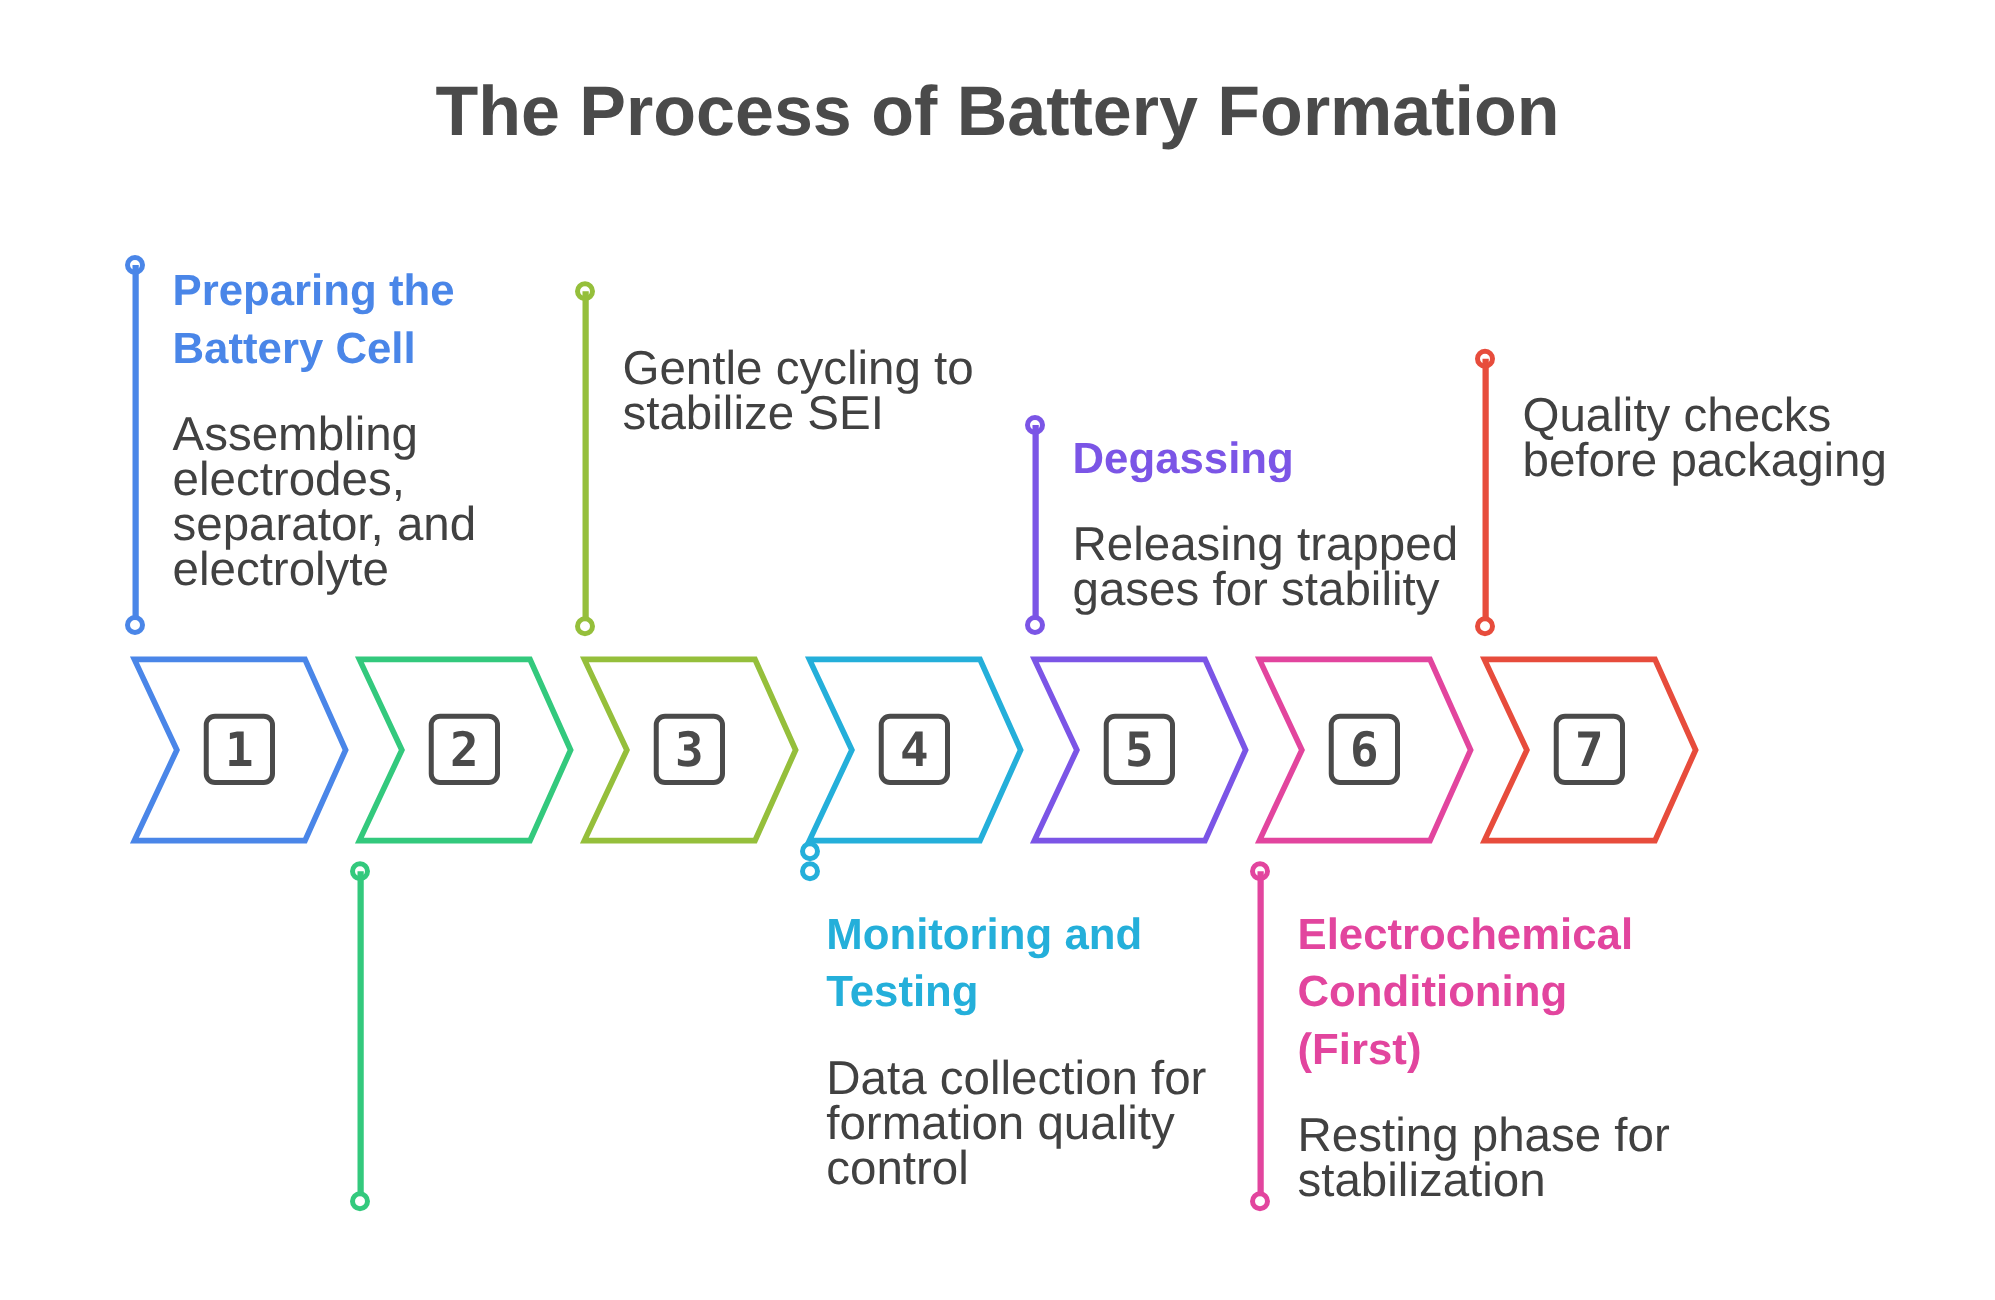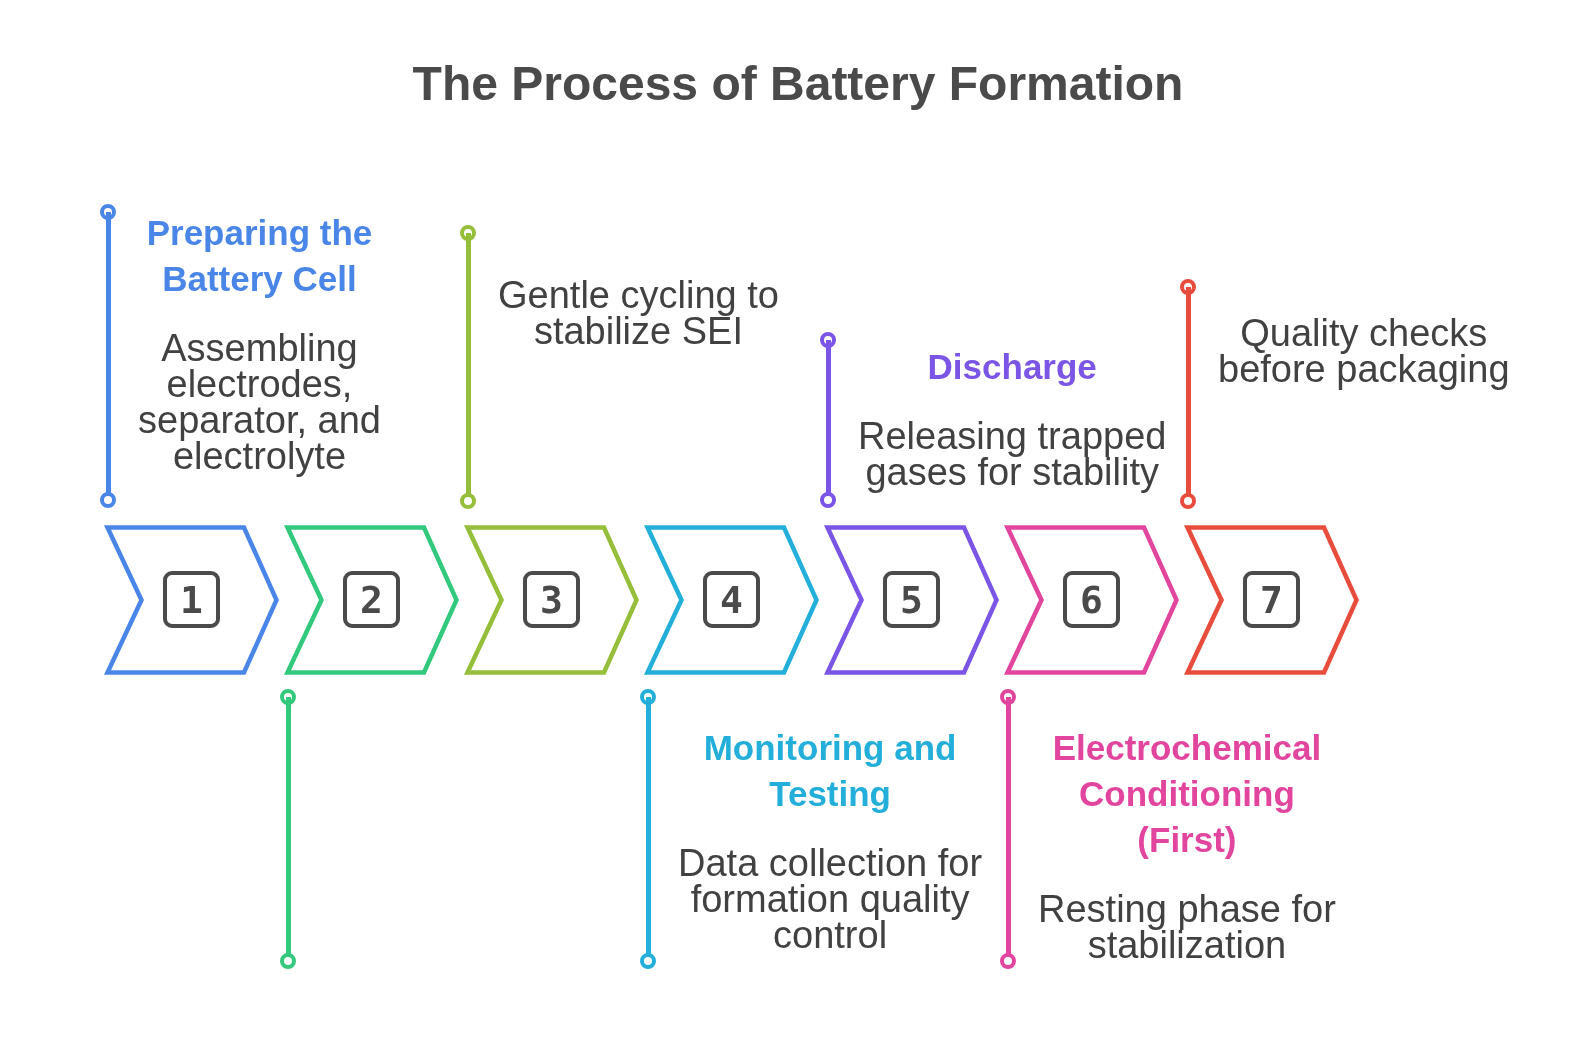--- a/index.html
+++ b/index.html
@@ -4,21 +4,21 @@
 <style>
   html,body { margin:0; padding:0; background:#ffffff; }
   body { font-family:"Liberation Sans","DejaVu Sans",sans-serif; }
   .canvas {
     position:relative; width:1596px; height:1040px; background:#ffffff;
     overflow:hidden;
   }
 
   .page-title {
     position:absolute; top:55px; left:0; width:100%;
-    text-align:center; font-size:48px; font-weight:700;
+    text-align:center; font-size:56px; font-weight:700;
     color:#4a4a4a; letter-spacing:0px; line-height:1.2;
   }
 
   
   .chev { position:absolute; top:525px; width:174px; height:150px; }
   .chev svg { position:absolute; left:0; top:0; overflow:visible; display:block; }
   .chev polygon { fill:none; stroke:var(--c); stroke-width:4.5; }
   .c1 { left:105px; } .c2 { left:285px; } .c3 { left:465px; }
   .c4 { left:645px; } .c5 { left:825px; } .c6 { left:1005px; } .c7 { left:1185px; }
 
@@ -36,35 +36,35 @@
   .label { position:absolute; display:flex; align-items:stretch; }
   .connector { position:relative; width:17px; flex:none; }
   .connector .line { position:absolute; left:6px; top:8px; bottom:8px; width:5px; background:var(--c); }
   .connector .dot {
     position:absolute; left:0; width:8px; height:8px;
     border:4.5px solid var(--c); border-radius:50%; background:#ffffff;
   }
   .connector .dot.t { top:0; }
   .connector .dot.b { bottom:0; }
 
-  .text { margin-left:21px;text-align:center; }
+  .text { margin-left:21px; }
   .step-title {
     font-size:35px; font-weight:700; line-height:46px;
     color:var(--c); white-space:pre-line;
   }
   .step-desc {
     font-size:38px; font-weight:400; line-height:36px;
     color:#414141; white-space:pre-line; margin-top:28px;
   }
 
   
   .s1 { left:100px;  top:204px; height:304px; }
   .s2 { left:280px;  top:689px; height:280px; }
   .s3 { left:460px;  top:225px; height:284px; }
-  .s4 { left:640px;  top:689px; height:280px; }
+  .s4 { left:640px;  top:689px; height:280px;flex-direction:column; }
   .s5 { left:820px;  top:332px; height:176px; }
   .s6 { left:1000px; top:689px; height:280px; }
   .s7 { left:1180px; top:279px; height:230px; }
   .s1 .text { padding-top:6px; }
   .s3 .text { padding-top:24px; }
   .s5 .text { padding-top:12px; }
   .s7 .text { padding-top:8px; }
   .s2 .text, .s4 .text, .s6 .text { padding-top:36px; }
 </style>
 </head>
@@ -159,21 +159,21 @@
     </div>
   </div>
 
   <div class="label s5" style="--c: #7b55e6;">
     <div class="connector">
       <span class="dot t"></span>
       <span class="line"></span>
       <span class="dot b"></span>
     </div>
     <div class="text">
-      <div class="step-title">Discharge</div>
+      <div class="step-title">Degassing</div>
       <div class="step-desc">Releasing trapped
 gases for stability</div>
     </div>
   </div>
 
   <div class="label s7" style="--c: #e74c3c;">
     <div class="connector">
       <span class="dot t"></span>
       <span class="line"></span>
       <span class="dot b"></span>

